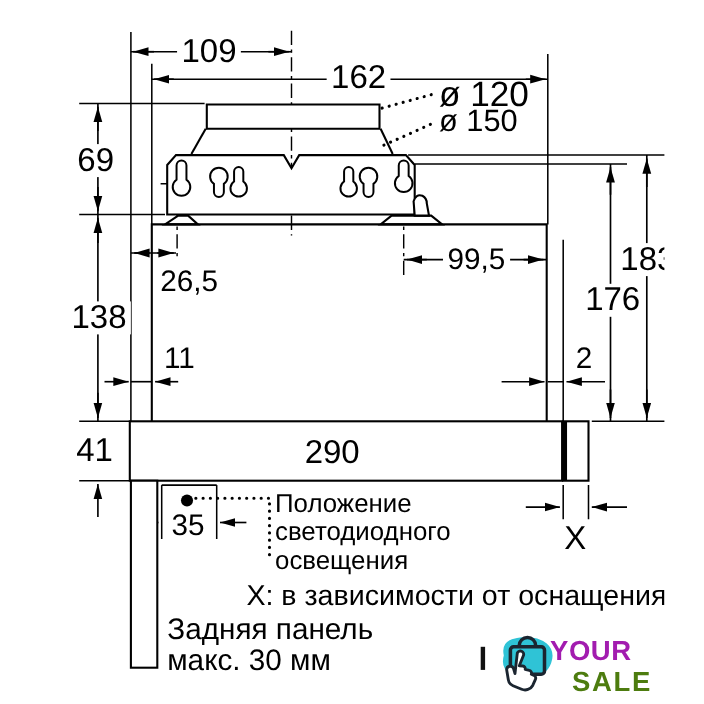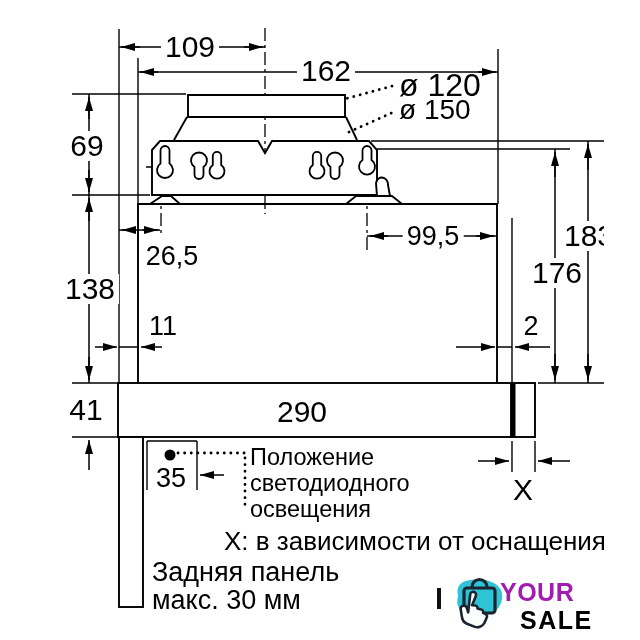--- a/index.html
+++ b/index.html
@@ -11,21 +11,21 @@
   .lbl.bg{background:#ffffff;padding:0 4px;}
   .lbl.sm{font-size:27px;}
   .lbl.left{transform:translate(0,-50%);}
   .note{position:absolute;font-size:23.5px;line-height:26px;white-space:nowrap;}
   .note2{position:absolute;font-size:26px;line-height:28px;white-space:nowrap;}
   .note3{position:absolute;font-size:27px;line-height:28px;white-space:nowrap;}
   
   .logo-your{position:absolute;left:500px;top:578px;font-size:25px;font-weight:800;
              letter-spacing:0.5px;color:#a21caf;}
   .logo-sale{position:absolute;left:520px;top:606px;font-size:25px;font-weight:800;
-             letter-spacing:1.5px;color:#000000;}
+             letter-spacing:1.5px;color:#4d7c0f;}
   .logo-mark{position:absolute;left:437px;top:588px;width:4px;height:21px;background:#111;}
 </style>
 </head>
 <body>
 
 <div id="stage">
 
   <svg id="drawing" width="640" height="640" viewBox="0 0 640 640">
     <defs>
       <marker id="ah" markerWidth="15" markerHeight="10" refX="14" refY="5" orient="auto" markerUnits="userSpaceOnUse">

